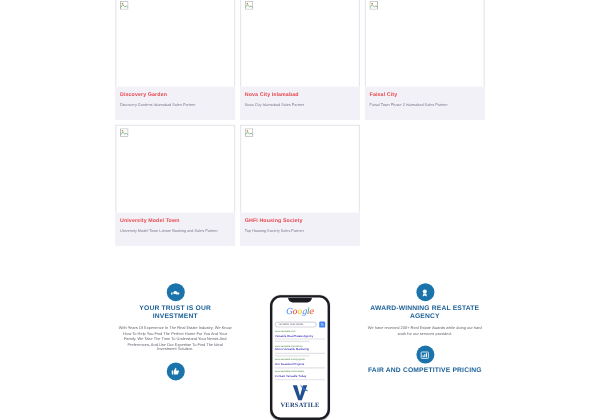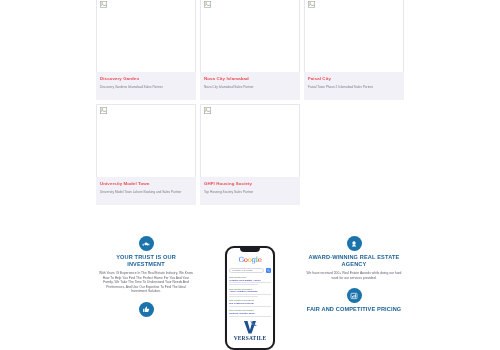--- a/index.html
+++ b/index.html
@@ -127,20 +127,21 @@
     background: #fff;
     overflow: hidden;
     display: flex; flex-direction: column;
     align-items: center;
     padding-top: 7px;
   }
   .g-logo {
     font-size: 7px; letter-spacing: -.3px;
     font-family: "DejaVu Serif", serif;
     margin-bottom: 4px;
+    font-style: italic;
   }
   .g-logo span:nth-child(1){color:#4285F4}
   .g-logo span:nth-child(2){color:#EA4335}
   .g-logo span:nth-child(3){color:#FBBC05}
   .g-logo span:nth-child(4){color:#4285F4}
   .g-logo span:nth-child(5){color:#34A853}
   .g-logo span:nth-child(6){color:#EA4335}
   .search-row {
     display: flex; align-items: center; gap: 2px;
     width: 42px; margin-bottom: 3px;

